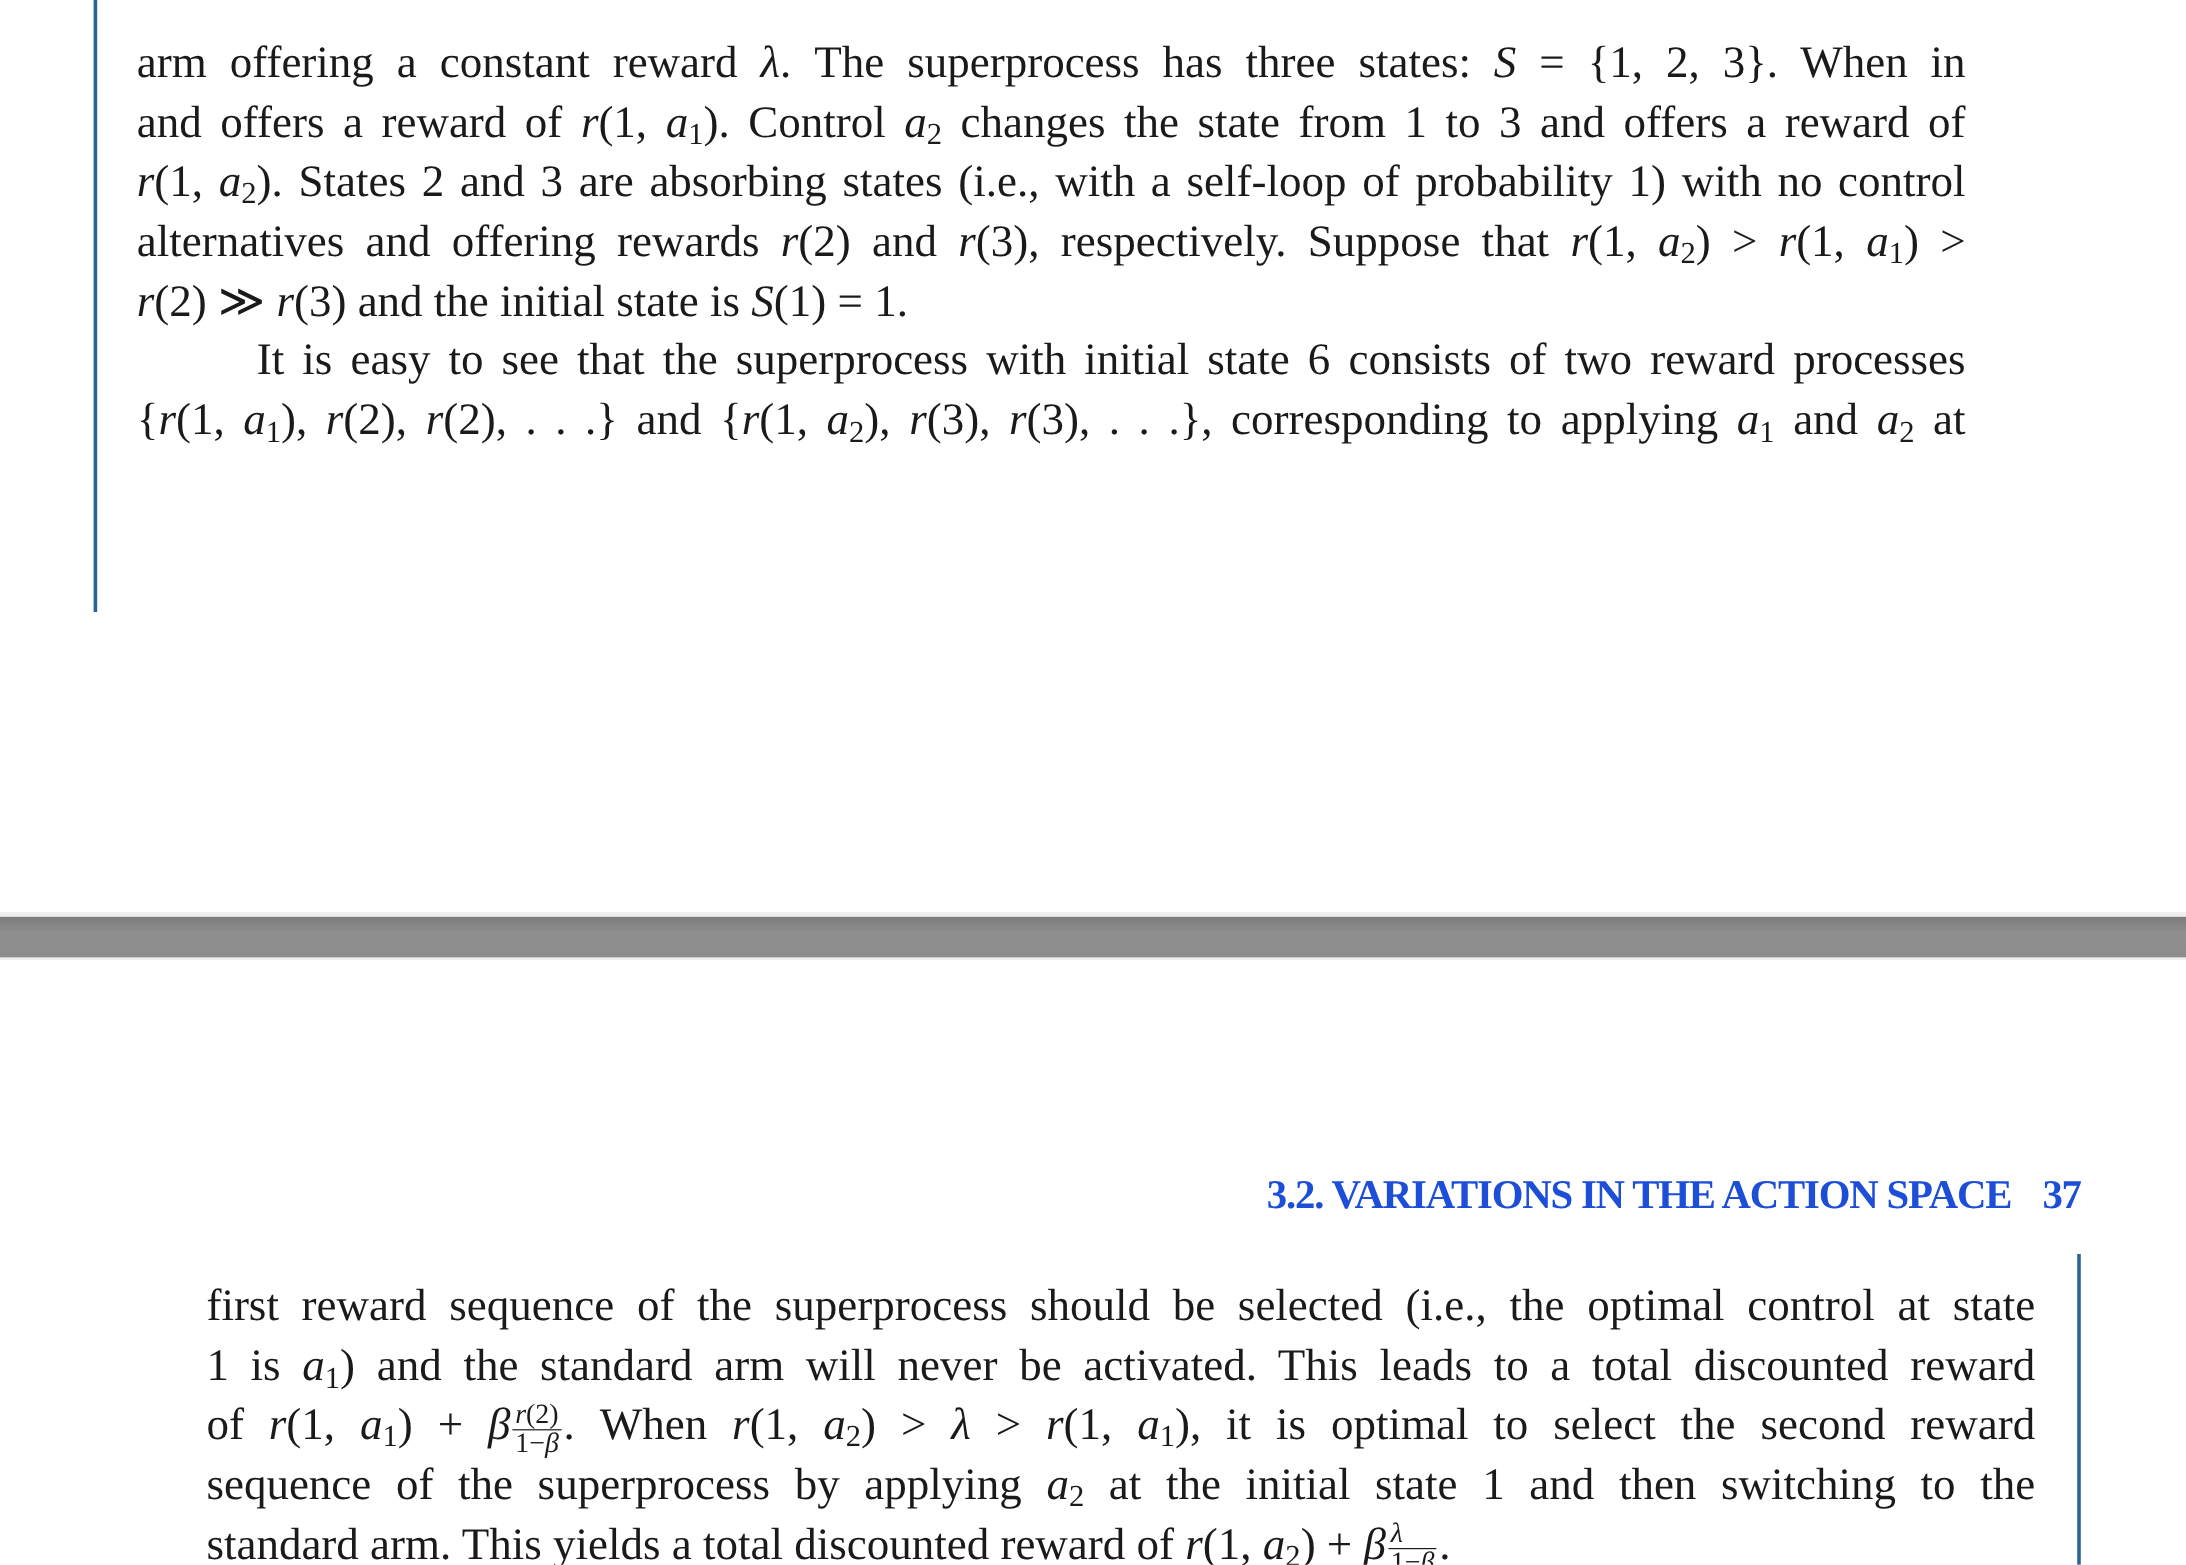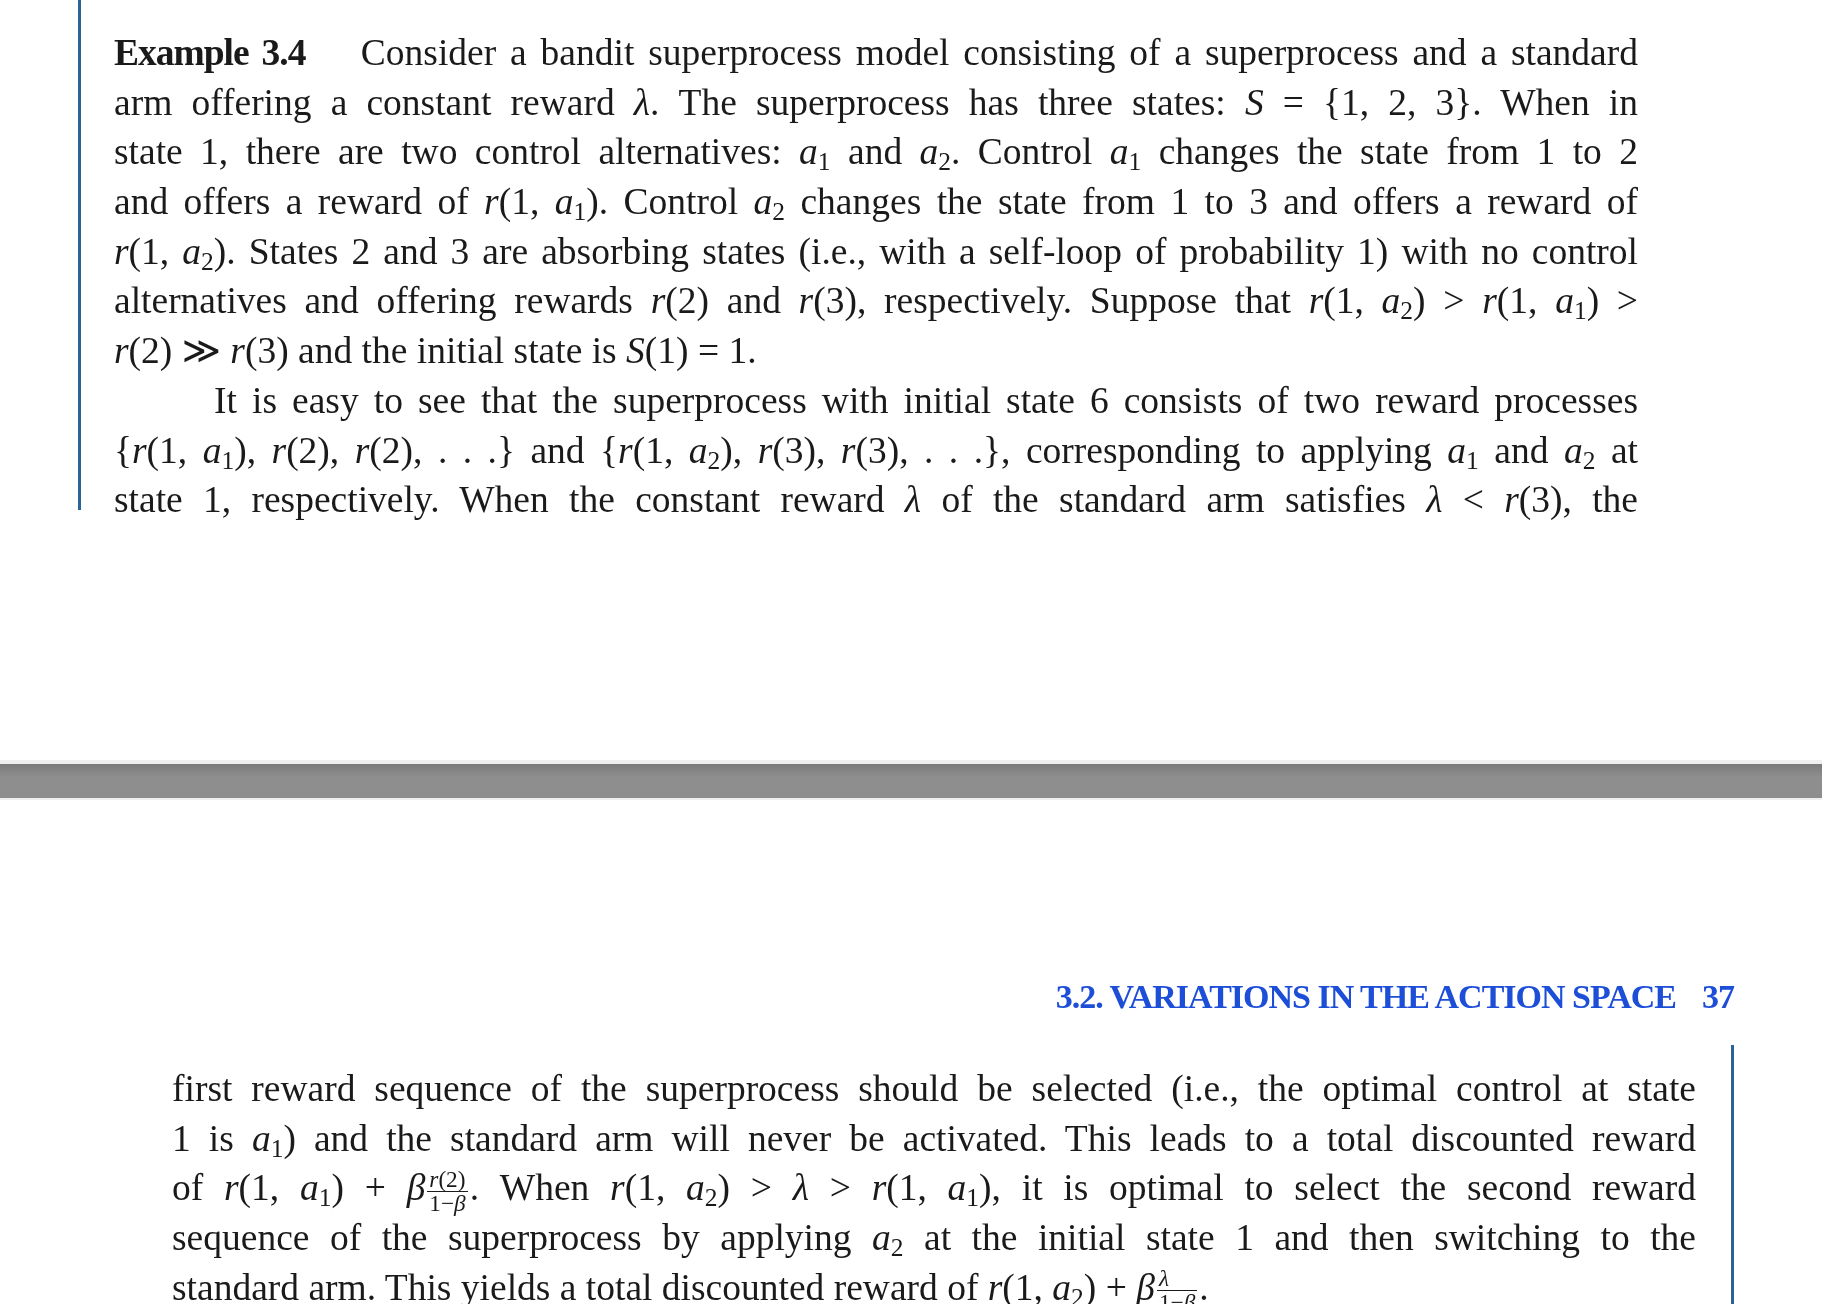--- a/index.html
+++ b/index.html
@@ -25,30 +25,27 @@
   .running-head { position:absolute; top:978px; left:944px; width:790px; text-align:right;
                   color:#1d4ed8; font-weight:bold; font-size:34px; letter-spacing:-1px; white-space:nowrap; }
   .running-head .pn { margin-left:26px; }
 </style>
 </head>
 <body>
 
 <div class="page page-top">
   <div class="bar" style="left:78px; top:0; height:510px;"></div>
   <div class="text" style="left:114px; top:28px; width:1524px;">
-    <span class="line"><span class="bold">Example 3.4</span>&nbsp;&nbsp;&nbsp;&nbsp;Consider a bandit superprocess model consisting of a superprocess and a standard</span>
     <span class="line">arm offering a constant reward <i>λ</i>. The superprocess has three states: <i>S</i> = {1, 2, 3}. When in</span>
-    <span class="line">state 1, there are two control alternatives: <i>a</i><sub>1</sub> and <i>a</i><sub>2</sub>. Control <i>a</i><sub>1</sub> changes the state from 1 to 2</span>
     <span class="line">and offers a reward of <i>r</i>(1, <i>a</i><sub>1</sub>). Control <i>a</i><sub>2</sub> changes the state from 1 to 3 and offers a reward of</span>
     <span class="line"><i>r</i>(1, <i>a</i><sub>2</sub>). States 2 and 3 are absorbing states (i.e., with a self-loop of probability 1) with no control</span>
     <span class="line">alternatives and offering rewards <i>r</i>(2) and <i>r</i>(3), respectively. Suppose that <i>r</i>(1, <i>a</i><sub>2</sub>) &gt; <i>r</i>(1, <i>a</i><sub>1</sub>) &gt;</span>
     <span class="line last"><i>r</i>(2) ≫ <i>r</i>(3) and the initial state is <i>S</i>(1) = 1.</span>
     <span class="line indent">It is easy to see that the superprocess with initial state 6 consists of two reward processes</span>
     <span class="line">{<i>r</i>(1, <i>a</i><sub>1</sub>), <i>r</i>(2), <i>r</i>(2), . . .} and {<i>r</i>(1, <i>a</i><sub>2</sub>), <i>r</i>(3), <i>r</i>(3), . . .}, corresponding to applying <i>a</i><sub>1</sub> and <i>a</i><sub>2</sub> at</span>
-    <span class="line">state 1, respectively. When the constant reward <i>λ</i> of the standard arm satisfies <i>λ</i> &lt; <i>r</i>(3), the</span>
   </div>
 </div>
 
 <div class="sep-light" style="top:760px;"></div>
 <div class="sep-dark"></div>
 <div class="sep-light" style="top:798px;"></div>
 
 <div class="page page-bottom"></div>
 
 <div class="running-head">

